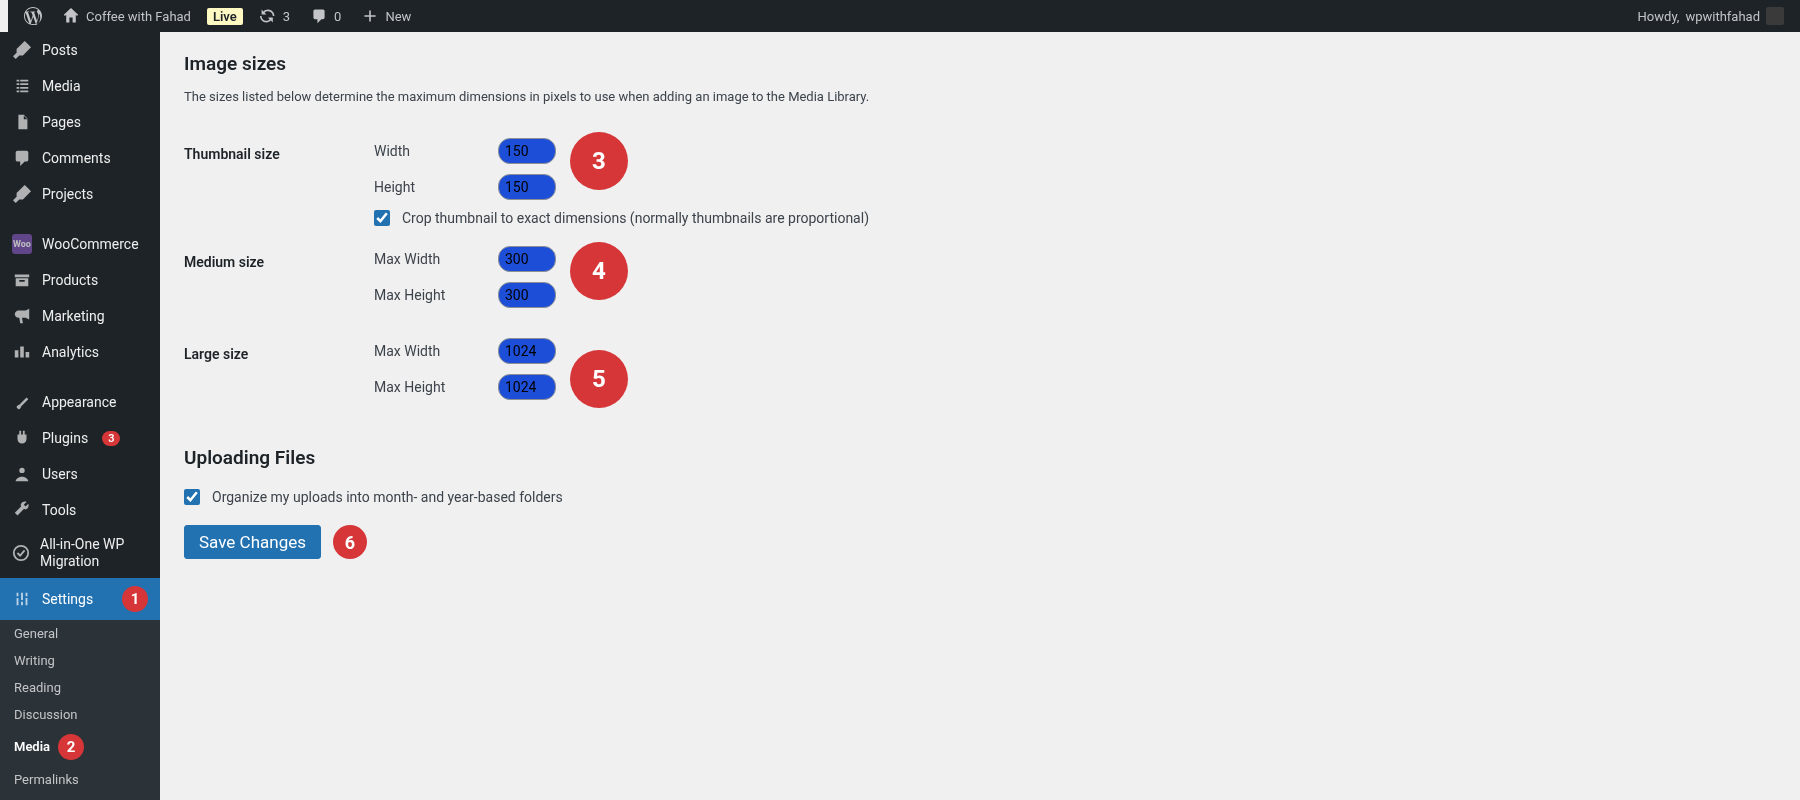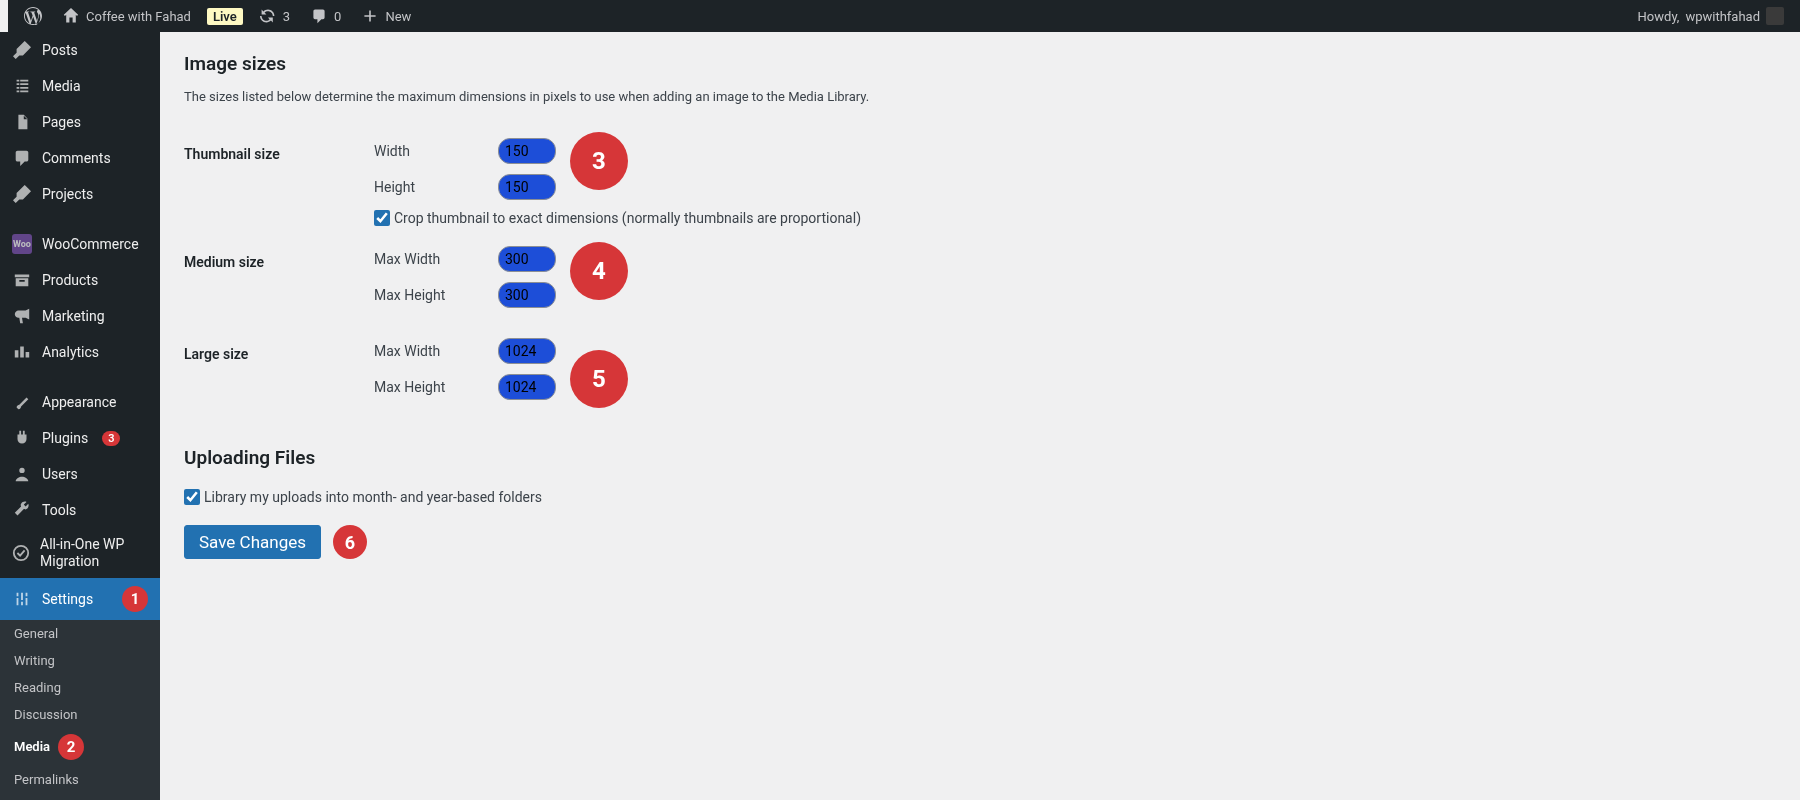--- a/index.html
+++ b/index.html
@@ -36,21 +36,21 @@
 .content { flex: 1; padding: 20px 24px; overflow-y: auto; position: relative; }
 h2.section-title { font-size: 19px; font-weight: 600; color: #1d2327; margin-bottom: 14px; }
 p.description { color: #3c434a; font-size: 13px; margin-bottom: 24px; }
 
 .form-table { width: 100%; border-collapse: collapse; }
 .form-table th { text-align: left; font-weight: 600; width: 190px; vertical-align: top; padding: 18px 10px 18px 0; font-size: 14px; color: #1d2327; }
 .form-table td { padding: 10px 0; vertical-align: top; }
 .field-row { display: flex; align-items: center; gap: 14px; margin-bottom: 10px; }
 .field-label { width: 110px; font-size: 14px; color: #3c434a; }
 input.small-text { width: 58px; padding: 4px 6px; font-size: 14px; border: 1px solid #8c8f94; border-radius: 12px; background: #1d4ed8; }
-.checkbox-row { display: flex; gap: 4px; font-size: 14px; color: #3c434a; }
+.checkbox-row { display: flex; gap: 12px; font-size: 14px; color: #3c434a; }
 input[type=checkbox] { width: 16px; height: 16px; accent-color: #2271b1; }
 
 .button-primary { background: #2271b1; border: 1px solid #2271b1; color: #fff; padding: 6px 14px; font-size: 17px; border-radius: 3px; cursor: pointer; }
 
 svg { fill: currentColor; }
 </style>
 </head>
 <body>
 
 <div class="admin-bar">
@@ -291,21 +291,21 @@
             <input class="small-text" type="text" value="1024" style="">
           </div>
         </td>
       </tr>
     </tbody>
       </table>
 
     <h2 class="section-title" style="margin-top:26px;">Uploading Files</h2>
     <div class="checkbox-row" style="margin:20px 0;">
       <input type="checkbox" checked="" style="">
-      <span>Library my uploads into month- and year-based folders</span>
+      <span>Organize my uploads into month- and year-based folders</span>
     </div>
 
     <div style="display:flex;align-items:center;gap:12px;">
       <button class="button-primary">Save Changes</button>
       <span class="callout" style="width:34px;height:34px;font-size:18px;">6</span>
     </div>
 
     <span class="callout-big" style="top:100px;left:410px;">3</span>
     <span class="callout-big" style="top:210px;left:410px;">4</span>
     <span class="callout-big" style="top:318px;left:410px;">5</span>

